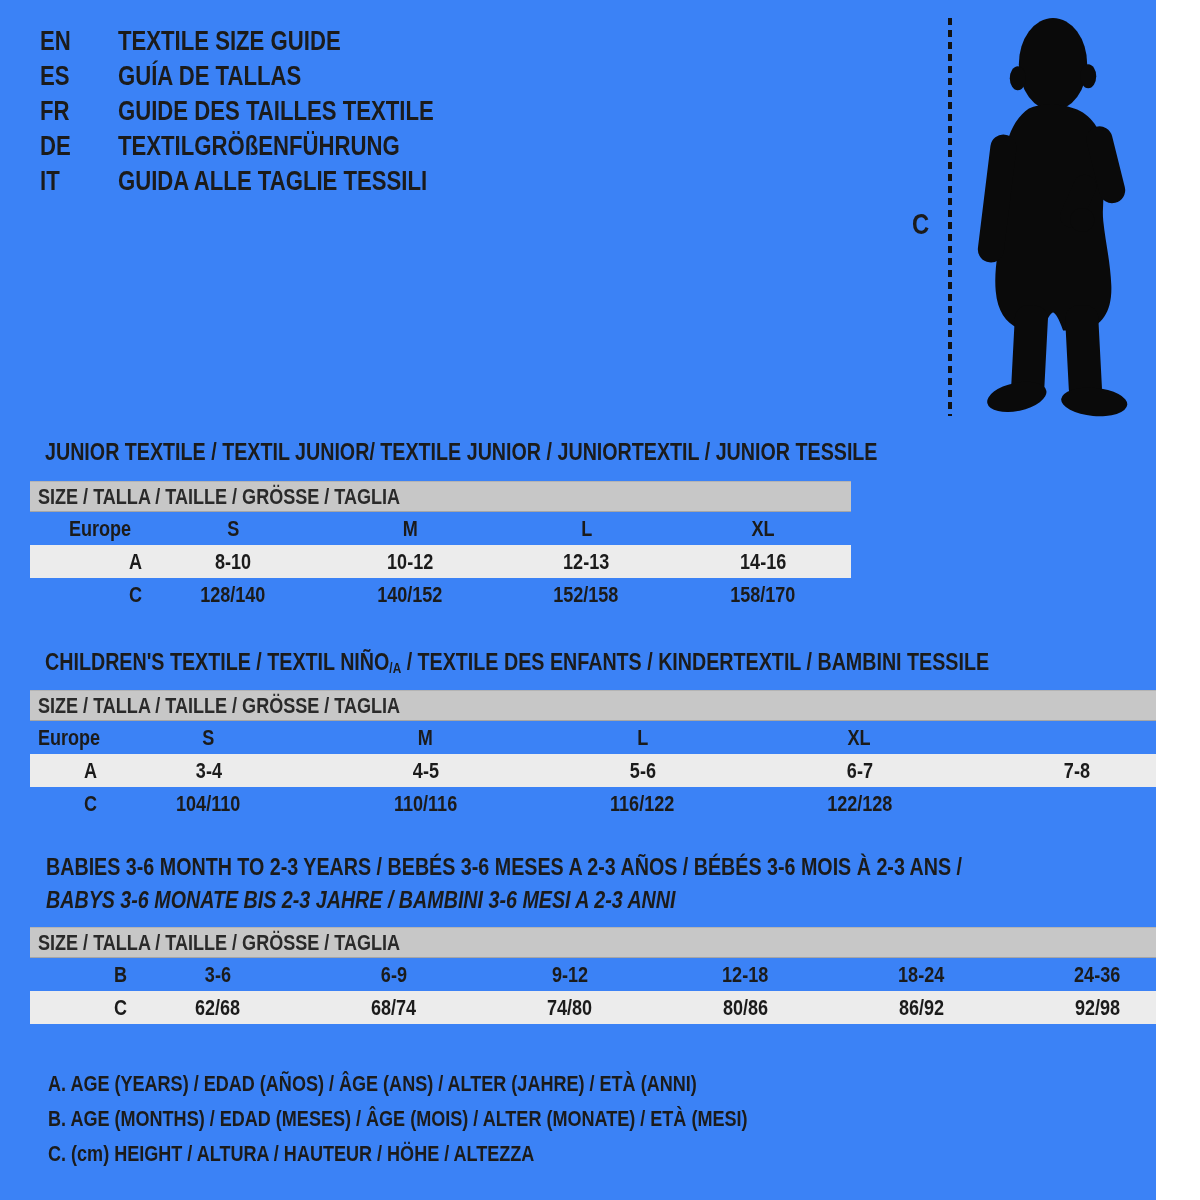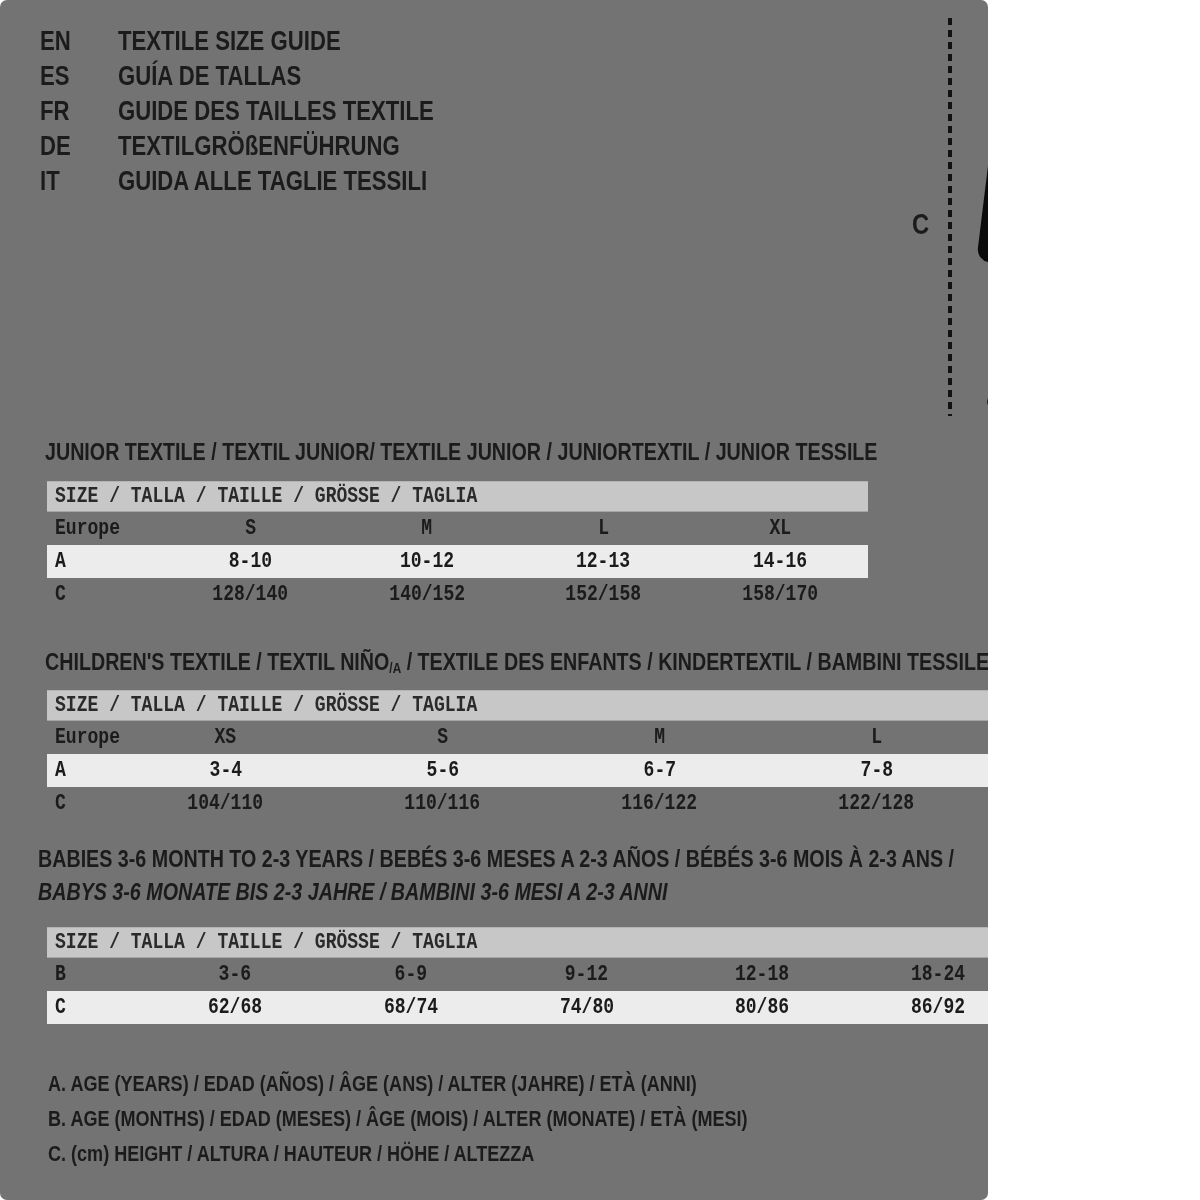--- a/index.html
+++ b/index.html
@@ -1,18 +1,18 @@
 <!DOCTYPE html>
 <html><head>
 <meta charset="utf-8">
 <style>
   html,body{margin:0;padding:0;background:#ffffff;}
   .canvas{
-    position:relative;width:988px;height:1200px;background:#737373;overflow:hidden;
-    font-family:"Liberation Sans","DejaVu Sans",sans-serif;font-weight:700;color:#1b1b1b;border-radius:7px;
+    position:relative;width:1156px;height:1200px;background:#3b82f6;overflow:hidden;
+    font-family:"Liberation Sans","DejaVu Sans",sans-serif;font-weight:700;color:#1b1b1b;
   }
   
   .cond{display:inline-block;transform:scaleX(0.82);transform-origin:0 50%;white-space:nowrap;}
   .cond-c{display:inline-block;transform:scaleX(0.82);transform-origin:50% 50%;white-space:nowrap;}
 
   
   .lang-block{position:absolute;left:40px;top:24px;}
   .lang-row{display:grid;grid-template-columns:78px auto;height:35px;line-height:35px;font-size:27px;}
 
   
@@ -21,38 +21,38 @@
     position:absolute;left:948px;top:18px;width:4px;height:398px;
     background:repeating-linear-gradient(to bottom,#121212 0 7px,transparent 7px 12px);
   }
   .silhouette{position:absolute;left:962px;top:16px;}
 
   
   .section-title{position:absolute;left:38px;margin:7px;font-size:24px;font-weight:700;line-height:26px;}
   .sub-a{font-size:0.60em;position:relative;top:0.22em;}
 
   
-  .sg-table{position:absolute;left:47px;font-family:Liberation Mono, monospace;}
+  .sg-table{position:absolute;left:30px;}
   .sg-table .thead{
     height:31px;line-height:31px;background:#c7c7c7;box-shadow:inset 0 -1px 0 #a6a6a6,inset 0 1px 0 #b4b4b4;
     padding-left:8px;font-size:22px;color:#2a2a2a;
   }
   .sg-row{display:grid;height:33px;line-height:33px;font-size:22px;}
   .sg-row.shaded{background:#ececec;}
   .sg-row .cell{text-align:center;overflow:visible;}
-  .sg-row .cell.rowlabel{text-align:left;padding-left:8px;}
+  .sg-row .cell.rowlabel{text-align:right;padding-left:8px;}
   .t-junior{width:821px;}
   .t-junior .sg-row{grid-template-columns:115px repeat(4,1fr);}
   .t-children{width:1155px;}
   .t-children .sg-row{grid-template-columns:70px repeat(5,1fr);}
   .t-babies{width:1155px;}
   .t-babies .sg-row{grid-template-columns:100px repeat(6,1fr);}
 
   
-  .babies-title{position:absolute;left:38px;top:842px;margin:0;font-size:24px;line-height:33px;font-weight:700;}
+  .babies-title{position:absolute;left:38px;top:842px;margin:8px;font-size:24px;line-height:33px;font-weight:700;}
 
   
   .legend{position:absolute;left:48px;top:1066px;font-size:22px;line-height:35px;}
 </style>
 </head>
 <body>
 
 <div class="canvas">
 
   <section class="lang-block">
@@ -129,29 +129,29 @@
 
   <h2 class="section-title" style="top:642px;text-align:center;">
     <span class="cond"><span>CHILDREN'S TEXTILE / TEXTIL NIÑO</span><span class="sub-a">/A</span><span> / TEXTILE DES ENFANTS / KINDERTEXTIL / BAMBINI TESSILE</span></span>
   </h2>
   <div class="sg-table t-children" style="top:690px;">
     <div class="thead">
       <span class="cond">SIZE / TALLA / TAILLE / GRÖSSE / TAGLIA</span>
     </div>
     <div class="sg-row">
       <span class="cell rowlabel"><span class="cond">Europe</span></span>
-      <span class="cell"><span class="cond-c">XS</span></span>
       <span class="cell"><span class="cond-c">S</span></span>
       <span class="cell"><span class="cond-c">M</span></span>
       <span class="cell"><span class="cond-c">L</span></span>
       <span class="cell"><span class="cond-c">XL</span></span>
     </div>
     <div class="sg-row shaded">
       <span class="cell rowlabel"><span class="cond">A</span></span>
       <span class="cell"><span class="cond-c">3-4</span></span>
+      <span class="cell"><span class="cond-c">4-5</span></span>
       <span class="cell"><span class="cond-c">5-6</span></span>
       <span class="cell"><span class="cond-c">6-7</span></span>
       <span class="cell"><span class="cond-c">7-8</span></span>
     </div>
     <div class="sg-row">
       <span class="cell rowlabel"><span class="cond">C</span></span>
       <span class="cell"><span class="cond-c">104/110</span></span>
       <span class="cell"><span class="cond-c">110/116</span></span>
       <span class="cell"><span class="cond-c">116/122</span></span>
       <span class="cell"><span class="cond-c">122/128</span></span>

